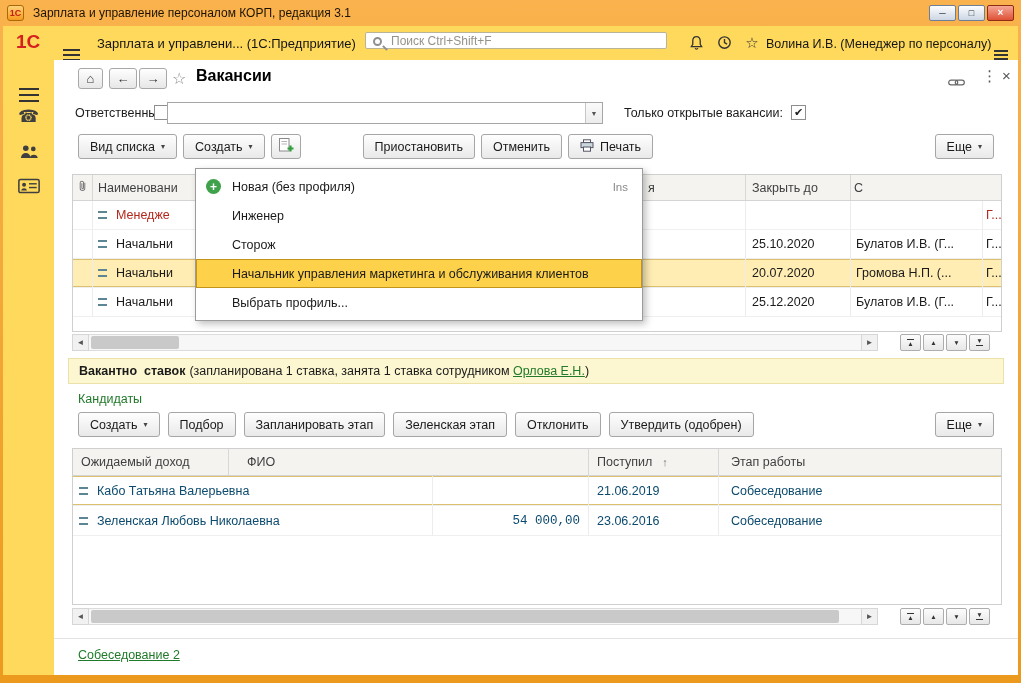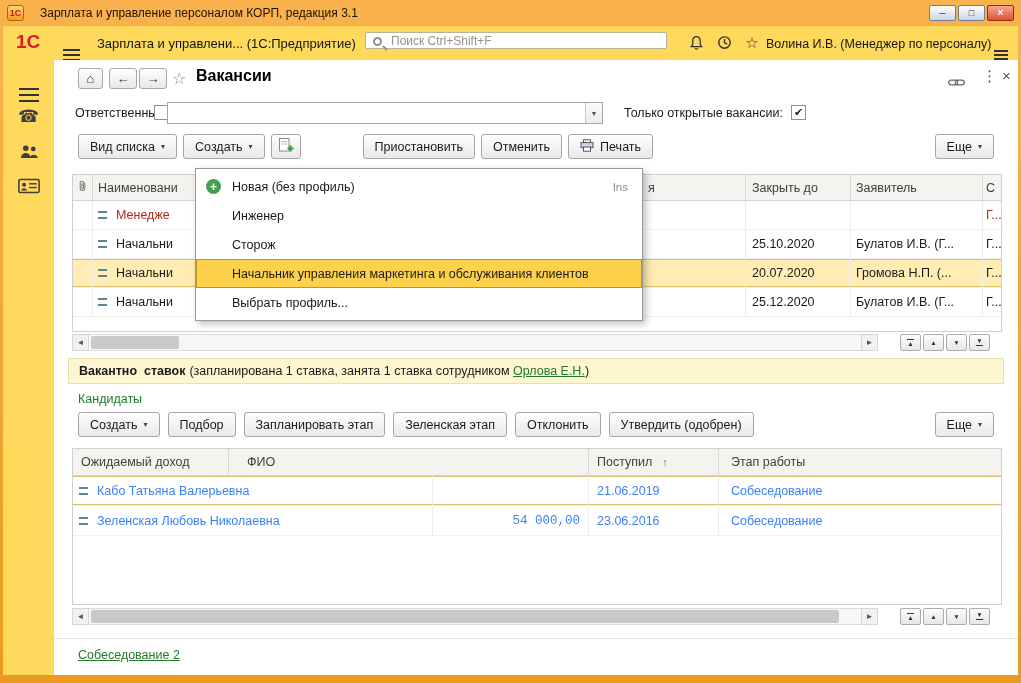--- a/index.html
+++ b/index.html
@@ -5,21 +5,21 @@
   * { box-sizing: border-box; margin: 0; padding: 0; }
   html,body { width:1021px; }
   body { font-family:"Liberation Sans",sans-serif; background:#888; }
   .window { position:relative; width:1021px; height:683px; overflow:hidden;
             background:linear-gradient(#f9b24d,#ec9a1e); cursor:default; }
 
   
   .titlebar { position:absolute; left:0; top:0; right:0; height:26px; display:flex; align-items:center; padding:0 7px; }
   .tb-appicon { width:17px; height:16px; background:linear-gradient(#ffd27a,#f59b1e); border:1px solid #a96a06; border-radius:3px;
                 color:#c51f10; font-size:9px; font-weight:bold; display:flex; align-items:center; justify-content:center; }
-  .tb-title { margin-left:16px; font-size:12px; color:#1d1205; }
+  .tb-title { margin-left:9px; font-size:12px; color:#1d1205; }
   .tb-btns { margin-left:auto; display:flex; gap:2px; }
   .tbb { width:27px; height:16px; border:1px solid #6d7e97; border-radius:2px; background:linear-gradient(#fdfeff,#ccd6e4);
          font-size:9px; line-height:14px; text-align:center; color:#122; }
   .tbb-close { background:linear-gradient(#f6a795,#dd5136); border-color:#8f2c12; color:#fff; font-size:10px; font-weight:bold; }
 
   
   .appbar { position:absolute; left:3px; top:26px; width:1015px; height:34px; background:#ffd95c; }
   .logo { position:absolute; left:13px; top:5px; font-size:19px; font-weight:bold; color:#d61f1f; }
   .burger { position:absolute; left:60px; top:11px; }
   .bars { display:inline-block; width:17px; height:2px; background:#333; box-shadow:0 5px 0 #333,0 10px 0 #333; }
@@ -115,21 +115,21 @@
   .infobar { position:absolute; left:14px; top:298px; width:936px; height:26px; background:#fcf7d0; border:1px solid #ece2a9;
              display:flex; align-items:center; padding:0 10px; font-size:12.5px; color:#1a1a1a; white-space:pre; }
   .infobar b { font-weight:bold; margin-right:4px; }
   .glink { color:#217a2a; text-decoration:underline; }
   .candlbl { position:absolute; left:24px; top:332px; font-size:12.5px; color:#217a2a; }
 
   .ctable { position:absolute; left:18px; top:388px; width:930px; height:157px; border:1px solid #cfcfcf; background:#fff; overflow:hidden; }
   .chead { display:flex; height:27px; background:#f4f3f0; border-bottom:1px solid #d4d4d4; }
   .crow { display:flex; height:30px; border-bottom:1px solid #efefef; background:#fff; }
   .cc { display:flex; align-items:center; height:100%; overflow:hidden; white-space:nowrap;
-        border-right:1px solid #ececec; padding:0 8px; font-size:12.5px; color:#3b82f6; }
+        border-right:1px solid #ececec; padding:0 8px; font-size:12.5px; color:#0c4a6e; }
   .ch { color:#3f3f3f; border-right:1px solid #d8d8d8; }
   .k-name { flex:0 0 360px; padding-left:6px; }
   .ch.k-name { padding-left:18px; }
   .k-inc  { flex:0 0 156px; }
   .k-rec  { flex:0 0 130px; }
   .k-stage{ flex:1 1 auto; padding-left:12px; border-right:none; }
   .num { justify-content:flex-end;font-family:Liberation Mono, monospace; }
   .sort { margin-left:10px; color:#777; font-size:11px; }
 
   .bottombar { position:absolute; left:0; top:578px; width:964px; height:37px; border-top:1px solid #e2e2e2; background:#fff; }
@@ -276,21 +276,20 @@
     <div class="vtable">
       <div class="vhead">
         <span class="vc vh c-att">
           <span><svg width="11" height="14" viewBox="0 0 12 14">
                 <path d="M8.5 3.5 v6 a2.5 2.5 0 0 1 -5 0 v-6 a1.8 1.8 0 0 1 3.6 0 v5.5 a0.9 0.9 0 0 1 -1.8 0 v-5" fill="none" stroke="#7a7a7a" stroke-width="1.1"></path>
               </svg></span>
         </span>
         <span class="vc vh c-name">Наименовани</span>
         <span class="vc vh c-open">я</span>
         <span class="vc vh c-close">Закрыть до</span>
-        <span class="vc vh c-app">Заявитель</span>
         <span class="vc vh c-state">С</span>
       </div>
       <div class="vrow red">
         <span class="vc c-att"></span>
         <span class="vc c-name">
             <i class="rowic"></i>
             <span>Менедже</span>
           </span>
         <span class="vc c-open"></span>
         <span class="vc c-close"></span>
@@ -445,21 +444,21 @@
     <div class="bottombar">
       <a class="glink">Собеседование 2</a>
     </div>
   </div>
 
   <div class="menu">
     <div class="mi">
       <span class="mi-ic">
           <span class="plusdot">+</span>
         </span>
-      <span class="mi-lbl">Новая (без профиль)</span>
+      <span class="mi-lbl">Новая (без профиля)</span>
       <span class="mi-sc">Ins</span>
     </div>
     <div class="mi">
       <span class="mi-ic"></span>
         <span class="mi-lbl">Инженер</span>
     </div>
     <div class="mi">
       <span class="mi-ic"></span>
         <span class="mi-lbl">Сторож</span>
     </div>

